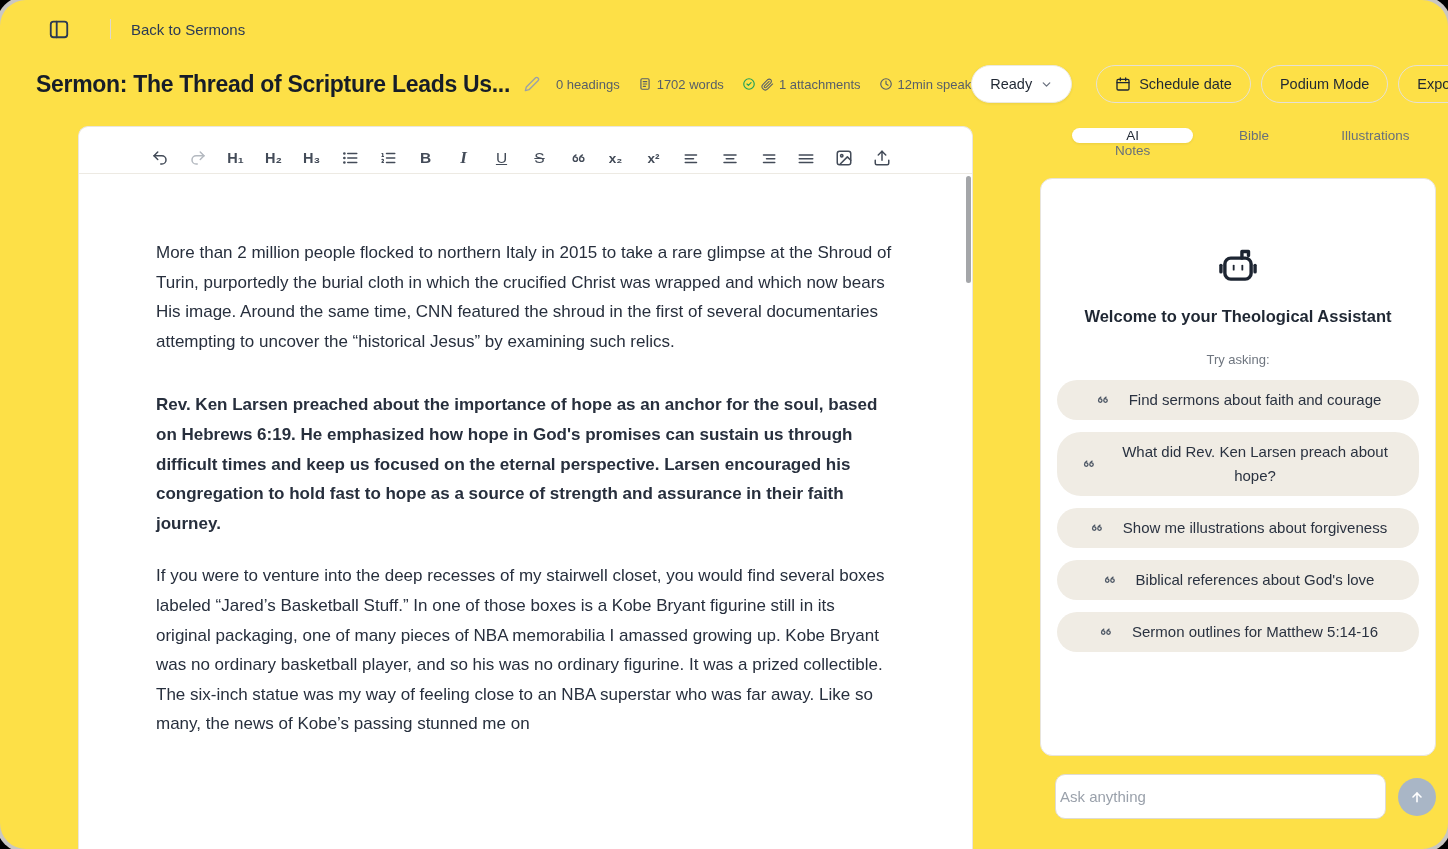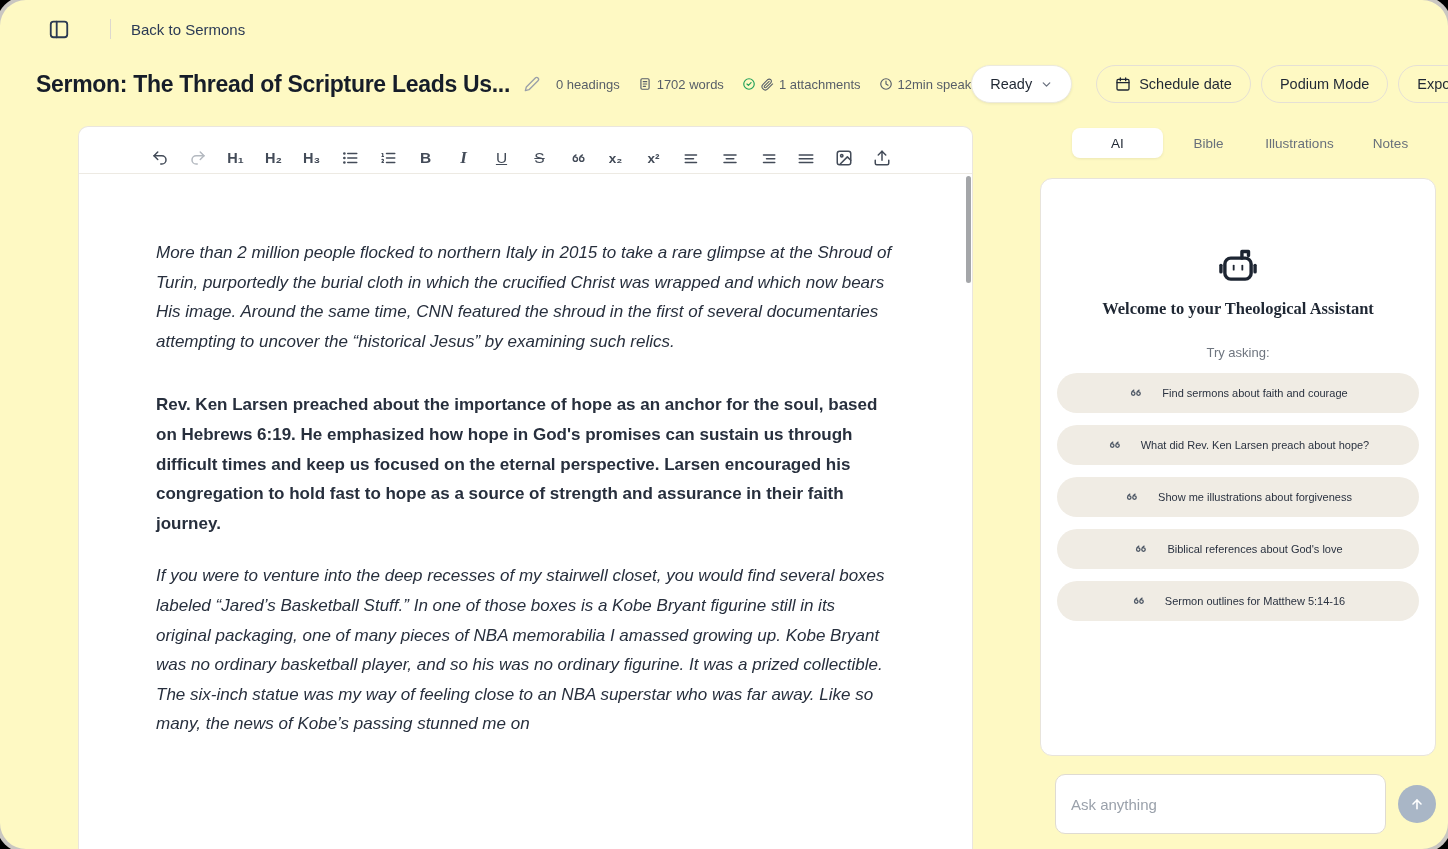--- a/index.html
+++ b/index.html
@@ -1,18 +1,18 @@
 <!DOCTYPE html>
 <html><head>
 <meta charset="utf-8">
 <style>
   * { margin:0; padding:0; box-sizing:border-box; }
   html,body { width:1448px; height:849px; background:#000; font-family:"Liberation Sans", sans-serif; overflow:hidden; }
   .window {
-    position:absolute; inset:0; background:#fef9c3; border-radius:26px; overflow:hidden;
+    position:absolute; inset:0; background:#fde047; border-radius:26px; overflow:hidden;
     box-shadow:0 0 0 4px #c9c6c1;
   }
 
   
   .topbar { position:absolute; top:12px; left:44px; height:34px; display:flex; align-items:center; }
   .panel-btn { width:30px; height:30px; border:none; background:transparent; color:#2b3a52; cursor:pointer; display:flex; align-items:center; justify-content:center; }
   .topbar-divider { width:1px; height:20px; background:#ddd8cf; margin:0 20px 0 36px; }
   .back-link { font-size:15px; font-weight:500; color:#2b3a55; text-decoration:none; cursor:pointer; }
 
   
@@ -47,50 +47,50 @@
   }
   .tb-btn.disabled { color:#b4b9c0; }
   .tb-btn.txt { font-size:14.5px; }
   .tb-btn.italic { font-family:"Liberation Serif", serif; font-style:italic; font-size:17px; }
   .tb-btn.underline { text-decoration:underline; }
   .tb-btn.strike { text-decoration:line-through; }
   .tb-btn.sub, .tb-btn.sup { font-size:13.5px; font-weight:600; }
   .doc-scrollbar { position:absolute; top:49px; right:1px; width:5px; height:107px; background:#a4a6a9; border-radius:3px; }
   .doc-body { padding:64px 78px 0 77px; }
   .doc-body p, .doc-body h3 { font-size:17px; line-height:29.6px; color:#272f3d; }
-  .para { margin-bottom:34px; font-weight:400;font-style:italic; }
+  .para { margin-bottom:34px; font-weight:400; }
   .para-bold { margin-bottom:23px; font-weight:700; color:#1e2735; }
   .doc-heading { font-size:17.5px; font-weight:700; color:#1c2430; margin-bottom:23px; }
 
   
   .right-panel { position:absolute; left:1040px; top:128px; width:396px; }
-  .tabs { display:grid; grid-template-columns:repeat(4,1fr); height:30px;margin-left:32px; }
+  .tabs { display:grid; grid-template-columns:repeat(3,1fr); height:30px;margin-left:32px; }
   .tab { border:none; background:transparent; font-size:13.5px; color:#68707b; cursor:pointer; border-radius:8px; font-family:inherit; }
   .tab.active { background:#ffffff; color:#1f2733; font-weight:500; box-shadow:0 1px 3px rgba(0,0,0,.08); }
 
   .assistant-card {
     margin-top:20px; height:578px; background:#fff; border:1px solid #e8e4db; border-radius:12px;
     text-align:center; overflow:hidden;
   }
   .bot-icon { margin-top:66px; color:#1d2532; }
-  .welcome-title { font-size:16.5px; font-weight:700; color:#1f2733; margin-top:8px;font-family:Liberation Serif, serif; }
+  .welcome-title { font-size:16.5px; font-weight:700; color:#1f2733; margin-top:16px; }
   .welcome-sub { font-size:15px; color:#6e757f; line-height:28px; margin:8px 26px 0; }
   .try-label { font-size:13px; color:#6e757f; margin-top:26px; }
   .chips { display:flex; flex-direction:column; gap:12px; margin:13px 16px 0; }
   .chip {
     background:#f0ece4; border:none; border-radius:24px; min-height:38px; padding:8px 18px;
     display:flex; align-items:center; justify-content:center; gap:20px; cursor:pointer;
-    font-size:11px; color:#2a3240; font-family:inherit; line-height:24px; text-align:center;
+    font-size:15px; color:#2a3240; font-family:inherit; line-height:24px; text-align:center;
   }
   .chip svg { flex:none; color:#4b5563; }
 
   .ask-row { display:flex; align-items:center; gap:12px; margin-top:18px; padding-left:15px; }
   .ask-input {
-    flex:1; height:60px; border:1px solid #dfdbd2; border-radius:10px; background:#fff;
-    padding:0 15px; font-size:15px; color:#1f2733; font-family:inherit; outline:none;
+    flex:1; height:45px; border:1px solid #dfdbd2; border-radius:10px; background:#fff;
+    padding:0 4px; font-size:15px; color:#1f2733; font-family:inherit; outline:none;
   }
   .ask-input::placeholder { color:#9aa1ab; }
   .send-btn {
     width:38px; height:38px; border-radius:50%; border:none; background:#a9b6c6; color:#fff;
     display:flex; align-items:center; justify-content:center; cursor:pointer; flex:none;
   }
 </style>
 </head>
 <body>
 

